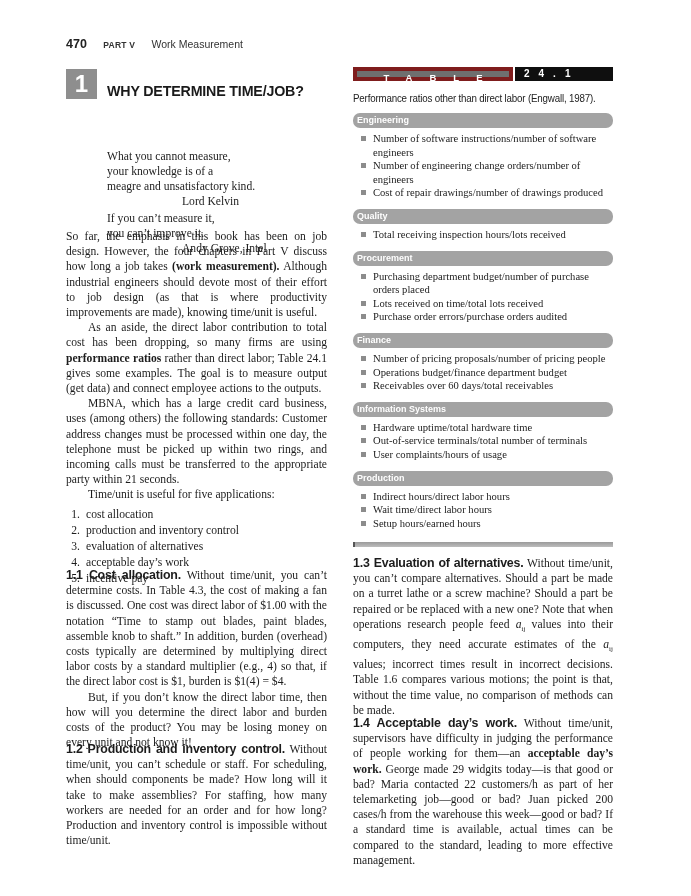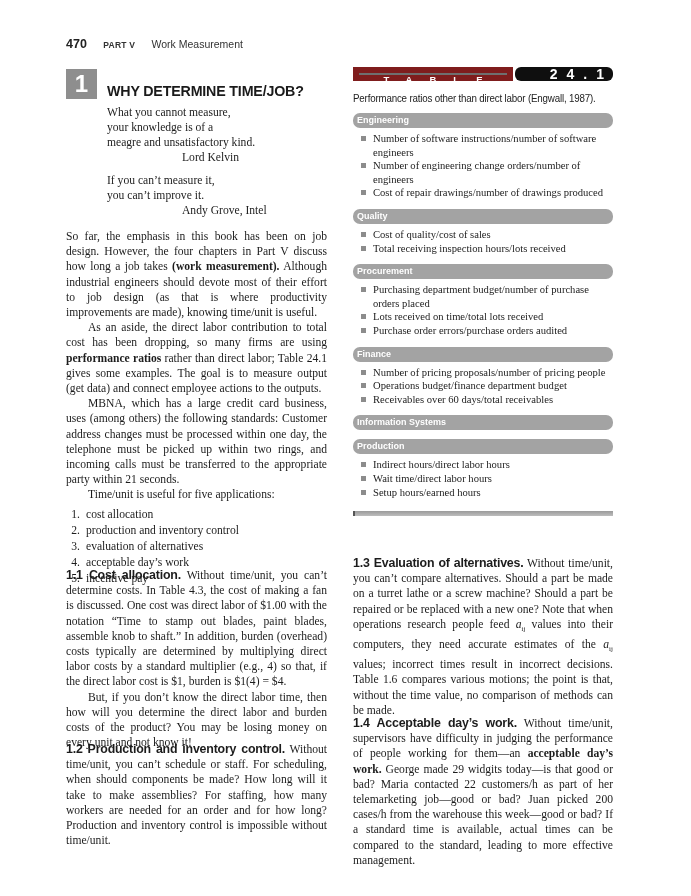--- a/index.html
+++ b/index.html
@@ -9,47 +9,47 @@
   .running-head { position: absolute; left: 66px; top: 34px; font-family: "Liberation Sans", sans-serif; white-space: nowrap; }
   .running-head .pg { font-size: 12.5px; font-weight: bold; color: #222; margin-right: 12px; }
   .running-head .part { font-size: 8.5px; font-weight: bold; color: #333; margin-right: 12px; letter-spacing: 0.2px; }
   .running-head .title { font-size: 10.5px; color: #333; }
 
   .sec-num { position: absolute; left: 66px; top: 69px; width: 31px; height: 30px; background: #8e8e8e; color: #fff;
              font-family: "Liberation Sans", sans-serif; font-weight: bold; font-size: 24px; text-align: center; line-height: 30px; }
   .sec-title { position: absolute; left: 107px; top: 82px; font-family: "Liberation Sans", sans-serif; font-weight: bold;
                font-size: 15.5px; color: #1a1a1a; letter-spacing: -0.2px; transform: scaleX(0.92); transform-origin: left; white-space: nowrap; }
 
-  .quote { position: absolute; left: 107px; font-size: 11.6px; line-height: 15px; color: #222; }
+  .quote { position: absolute; left: 107px; font-size: 11.6px; line-height: 15px; color: #222; margin-top: 44px; }
   .quote .attr { padding-left: 75px; }
   .q1 { top: 105px; }
-  .q2 { top: 173px; }
+  .q2 { top: 167px; }
 
   .col { position: absolute; font-size: 11.6px; line-height: 15.2px; color: #1c1c1c; text-align: justify; }
   .col-left { left: 66px; width: 261px; }
   .col-right { left: 353px; width: 260px; }
   .col p { margin: 0; }
   .indent { text-indent: 22px; }
   .h-run { font-family: "Liberation Sans", sans-serif; font-weight: bold; font-size: 12.4px; letter-spacing: -0.2px; }
   b { font-weight: bold; margin-top: 16px; }
 
   .apps { list-style: none; margin: 4px 0 0 0; }
   .apps li { display: flex; line-height: 16.2px; }
   .apps .n { width: 20px; text-align: right; padding-right: 6px; flex: none; }
 
   .sub { font-size: 7px; vertical-align: -3px; }
   .it { font-style: italic; }
 
   
   .tbl { position: absolute; left: 353px; top: 67px; width: 260px; }
   .tbl-head { display: flex; height: 14px; }
   .tbl-head .lab { width: 160px; background: #6f6f6f; color: #fff; font-family: "Liberation Sans", sans-serif; font-weight: bold;
-                   font-size: 9.5px; letter-spacing: 17px; text-align: center; line-height: 14px; padding-left: 17px; border: 6px solid #7f1d1d; }
+                   font-size: 9.5px; letter-spacing: 17px; text-align: center; line-height: 14px; padding-left: 17px; border: 4px solid #7f1d1d; }
   .tbl-head .num { flex: 1; margin-left: 2px; background: #0f0f0f; color: #fff; font-family: "Liberation Sans", sans-serif; font-weight: bold;
-                   font-size: 14px; letter-spacing: 9px; text-align: right; line-height: 14px; padding-left: 9px; border-radius: 6px; }
+                   font-size: 10px; letter-spacing: 9px; text-align: left; line-height: 14px; padding-left: 9px; }
   .tbl-caption { font-family: "Liberation Sans", sans-serif; font-size: 10.5px; color: #222; margin-top: 11px; letter-spacing: -0.2px; transform: scaleX(0.93); transform-origin: left; white-space: nowrap; }
   .cat-bar { background: #a3a3a3; color: #fff; font-family: "Liberation Sans", sans-serif; font-weight: bold; font-size: 9px;
              height: 15px; line-height: 15px; padding-left: 4px; margin-top: 9px; border-radius: 7px; }
   .cat-bar.first { margin-top: 9px; }
   .cat-items { list-style: none; margin-top: 4px; }
   .cat-items li { position: relative; font-size: 10.6px; line-height: 13.6px; padding-left: 20px; color: #1c1c1c; }
   .cat-items li .bullet { position: absolute; left: 8px; top: 4px; width: 5px; height: 5px; background: #8c8c8c; }
   .tbl-end { margin-top: 12px; height: 5px; background: linear-gradient(#9a9a9a, #bdbdbd); border-left: 2px solid #555; }
 </style>
 </head>
@@ -122,36 +122,40 @@
   <div class="tbl-caption">Performance ratios other than direct labor (Engwall, 1987).</div>
   <div id="tbl-body">
       <div class="cat-bar first">Engineering</div>
       <ul class="cat-items">
         <li><span class="bullet"></span><span>Number of software instructions/number of software engineers</span></li>
         <li><span class="bullet"></span><span>Number of engineering change orders/number of engineers</span></li>
         <li><span class="bullet"></span><span>Cost of repair drawings/number of drawings produced</span></li>
       </ul>
       <div class="cat-bar">Quality</div>
       <ul class="cat-items">
-        <li><span class="bullet"></span><span>Cost of quality/cost of sales</span></li>
         <li><span class="bullet"></span><span>Total receiving inspection hours/lots received</span></li>
       </ul>
       <div class="cat-bar">Procurement</div>
       <ul class="cat-items">
         <li><span class="bullet"></span><span>Purchasing department budget/number of purchase orders placed</span></li>
         <li><span class="bullet"></span><span>Lots received on time/total lots received</span></li>
         <li><span class="bullet"></span><span>Purchase order errors/purchase orders audited</span></li>
       </ul>
       <div class="cat-bar">Finance</div>
       <ul class="cat-items">
         <li><span class="bullet"></span><span>Number of pricing proposals/number of pricing people</span></li>
         <li><span class="bullet"></span><span>Operations budget/finance department budget</span></li>
         <li><span class="bullet"></span><span>Receivables over 60 days/total receivables</span></li>
       </ul>
       <div class="cat-bar">Information Systems</div>
+      <ul class="cat-items">
+        <li><span class="bullet"></span><span>Hardware uptime/total hardware time</span></li>
+        <li><span class="bullet"></span><span>Out-of-service terminals/total number of terminals</span></li>
+        <li><span class="bullet"></span><span>User complaints/hours of usage</span></li>
+      </ul>
       <div class="cat-bar">Production</div>
       <ul class="cat-items">
         <li><span class="bullet"></span><span>Indirect hours/direct labor hours</span></li>
         <li><span class="bullet"></span><span>Wait time/direct labor hours</span></li>
         <li><span class="bullet"></span><span>Setup hours/earned hours</span></li>
       </ul>
     </div>
   <div class="tbl-end"></div>
 </div>
 

